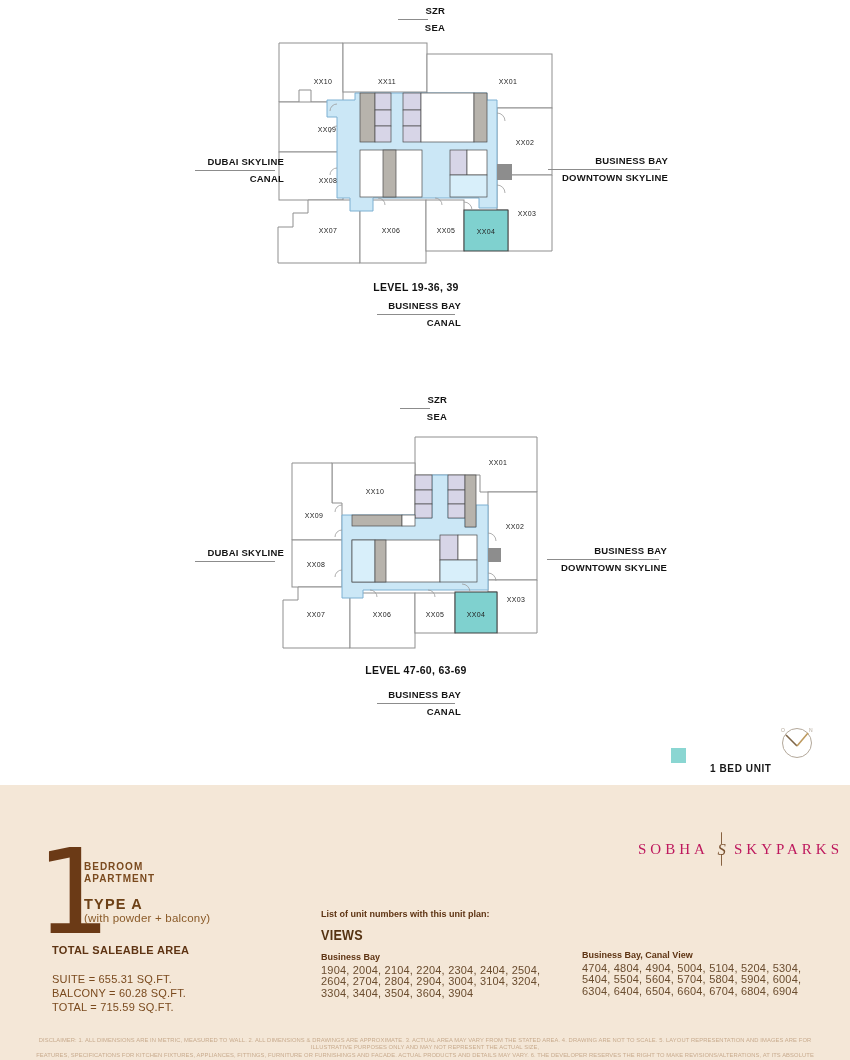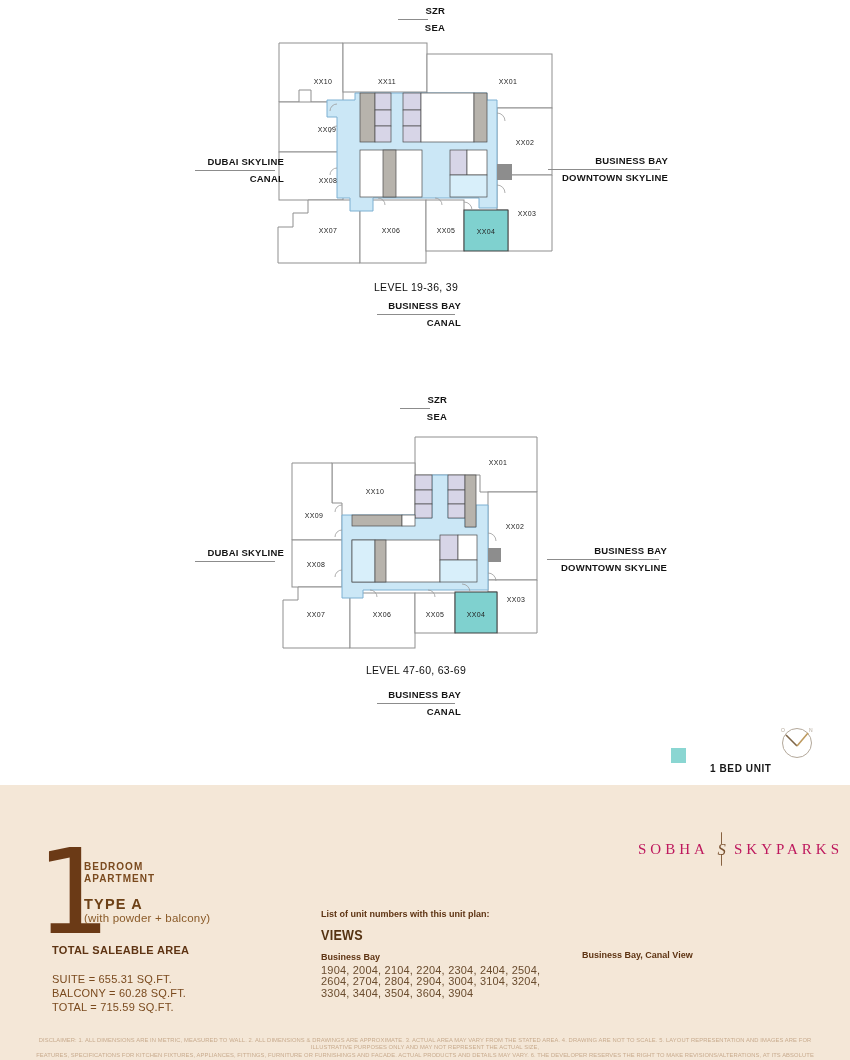--- a/index.html
+++ b/index.html
@@ -2,21 +2,21 @@
 <html><head>
 <meta charset="utf-8">
 <style>
   html,body{margin:0;padding:0;}
   .page{position:relative;width:850px;height:1060px;background:#ffffff;overflow:hidden;
         font-family:"Liberation Sans",sans-serif;}
   .abs{position:absolute;}
   .dir{position:absolute;text-align:right;font-size:9.5px;font-weight:700;color:#141414;
        letter-spacing:.2px;line-height:1.32;}
   .dir .rule{height:0;border-top:1px solid #8c8c8c;margin:1px auto 2px auto;}
-  .level{position:absolute;text-align:center;font-size:10.5px;font-weight:400;
+  .level{position:absolute;text-align:center;font-size:10.5px;font-weight:700;
          letter-spacing:.3px;color:#111;}
   .plan{position:absolute;}
   .plan text{font-family:"Liberation Sans",sans-serif;font-size:7px;fill:#222;letter-spacing:.3px;}
   .legend{position:absolute;display:flex;align-items:center;}
   .legend-swatch{width:15px;height:15px;background:#8ad6d2;}
   .legend-label{margin-left:24px;font-size:10px;font-weight:700;letter-spacing:.6px;color:#161616;margin-top:27px;}
   .panel{position:absolute;left:0;top:785px;width:850px;height:275px;background:#f4e7d7;}
   .bignum{position:absolute;left:36px;top:843px;font-size:118px;line-height:.84;
           color:#6b3a16;font-family:"DejaVu Sans",sans-serif;}
   .apt-title{position:absolute;left:84px;top:861px;font-size:10px;font-weight:600;
@@ -236,20 +236,21 @@
 
   <div class="midcol">
     <div class="hd">List of unit numbers with this unit plan:</div>
     <div class="views-title">VIEWS</div>
     <div class="grp-title">Business Bay</div>
     <div class="grp-nums">1904, 2004, 2104, 2204, 2304, 2404, 2504, 2604, 2704, 2804, 2904, 3004, 3104, 3204, 3304, 3404, 3504, 3604, 3904</div>
   </div>
 
   <div class="rightcol">
     <div class="grp-title">Business Bay, Canal View</div>
+    <div class="grp-nums">4704, 4804, 4904, 5004, 5104, 5204, 5304, 5404, 5504, 5604, 5704, 5804, 5904, 6004, 6304, 6404, 6504, 6604, 6704, 6804, 6904</div>
   </div>
 
   <div class="logo">
     <span class="word">SOBHA</span>
     <svg width="20" height="62" viewBox="0 0 20 62">
       <rect x="9" y="1" width="1.6" height="21" fill="#7a5230"></rect>
       <rect x="9" y="40" width="1.6" height="21" fill="#7a5230"></rect>
       <text x="10" y="41" font-size="30" font-family="Liberation Serif,serif" font-style="italic" text-anchor="middle" fill="#7a5230">S</text>
     </svg>
     <span class="word">SKYPARKS</span>

